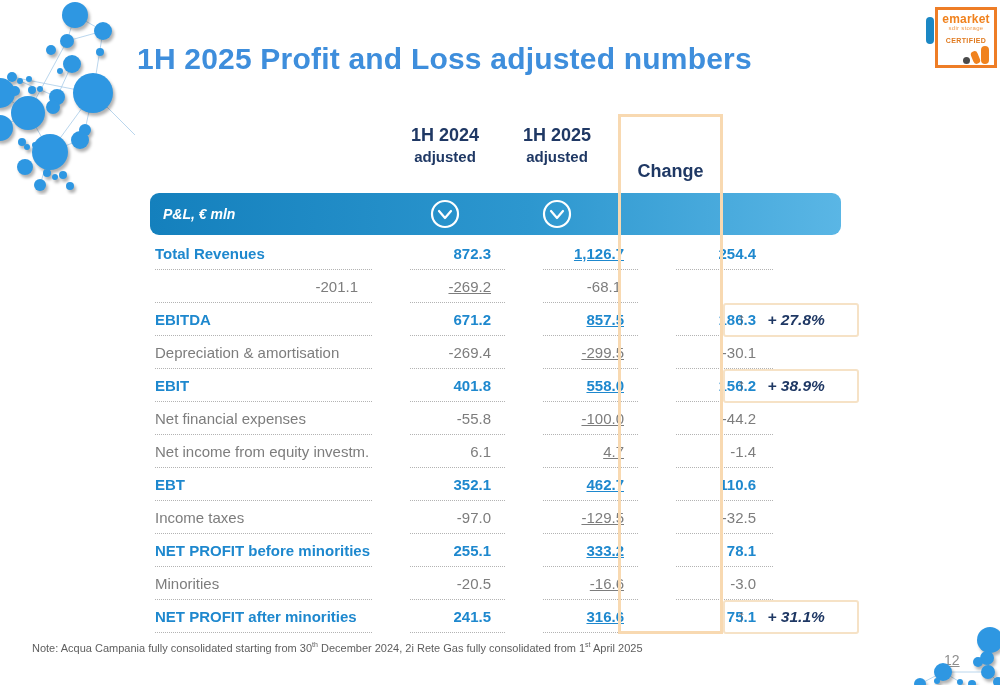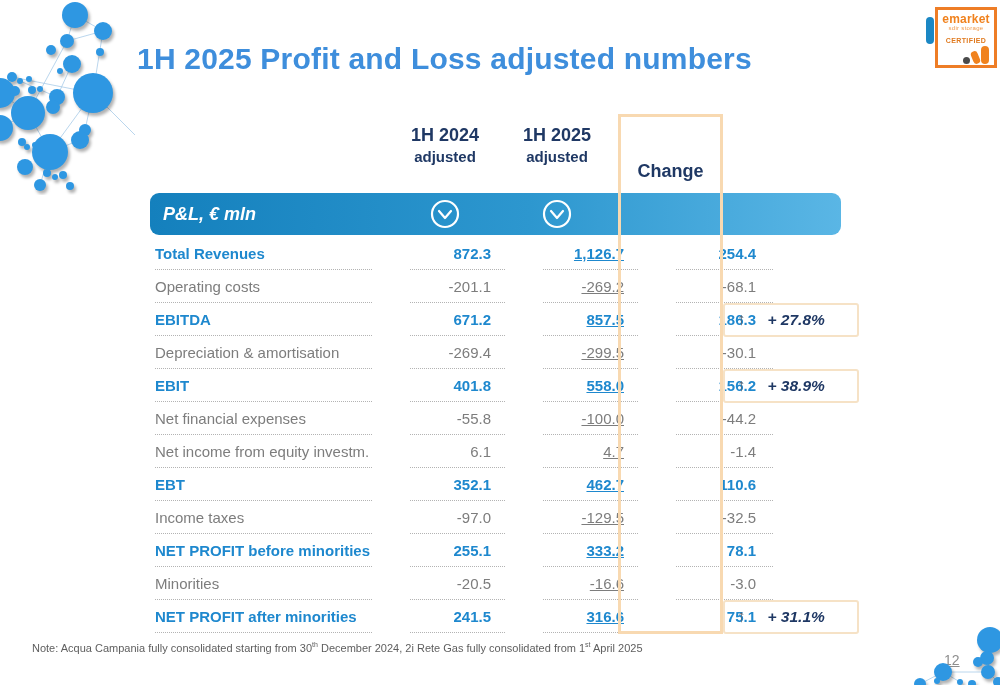--- a/index.html
+++ b/index.html
@@ -37,21 +37,21 @@
   
   .change-box { position:absolute; left:618px; top:114px; width:105px; height:520px;
                 border:3px solid #f8d9b1; z-index:5; pointer-events:none; }
   .change-label { position:absolute; left:618px; top:134px; width:105px; text-align:center;
                   color:#1f3864; font-weight:bold; font-size:18px; z-index:6;margin-top:27px; }
 
   
   .pnl-bar { position:absolute; left:150px; top:193px; width:691px; height:42px; border-radius:9px;
              background:linear-gradient(90deg,#1480bd 0%, #2d97cf 55%, #5ab6e5 100%); }
   .pnl-bar .unit { position:absolute; left:13px; top:50%; transform:translateY(-50%);
-                   color:#fff; font-weight:bold; font-style:italic; font-size:18px; }
+                   color:#fff; font-weight:bold; font-style:italic; font-size:14px; }
   .chev { position:absolute; top:199px; width:30px; height:30px; }
   .chev.c1 { left:430px; } .chev.c2 { left:542px; }
 
   
   .table { position:absolute; left:155px; top:237px; width:550px; z-index:2; }
   .row { display:grid; grid-template-columns:217px 95px 95px 97px; column-gap:15px; height:33px; align-items:center;gap:38px; }
   .row > div { height:100%; display:flex; align-items:center; border-bottom:1.5px dotted #b3b3b3; font-size:15px; }
   .row .lab { white-space:nowrap; }
   .row .num { justify-content:flex-end; }
   .row .n1 { padding-right:14px; } .row .n2 { padding-right:14px;text-decoration:underline; } .row .n3 { padding-right:17px; }
@@ -156,21 +156,20 @@
   </svg>
 
   <div class="table">
     <div class="row emph">
       <div class="lab">Total Revenues</div>
       <div class="num n1">872.3</div>
       <div class="num n2">1,126.7</div>
       <div class="num n3">254.4</div>
     </div>
     <div class="row plain">
-      <div class="lab">Operating costs</div>
       <div class="num n1">-201.1</div>
       <div class="num n2">-269.2</div>
       <div class="num n3">-68.1</div>
     </div>
     <div class="row emph">
       <div class="lab">EBITDA</div>
       <div class="num n1">671.2</div>
       <div class="num n2">857.5</div>
       <div class="num n3">186.3</div>
     </div>

